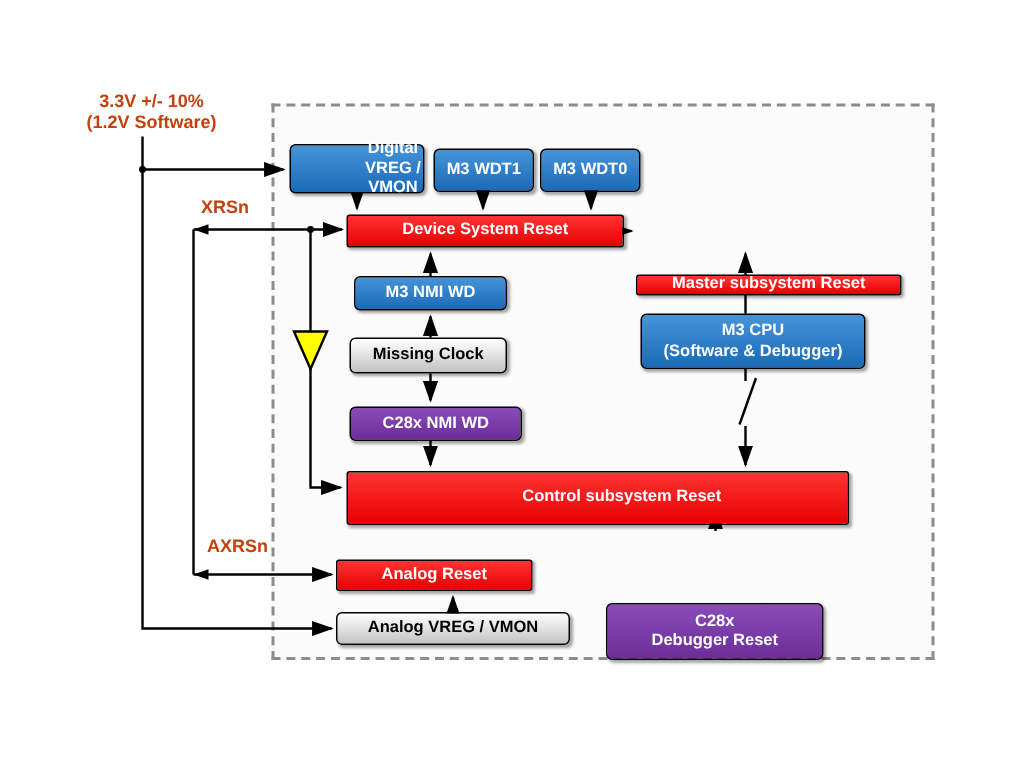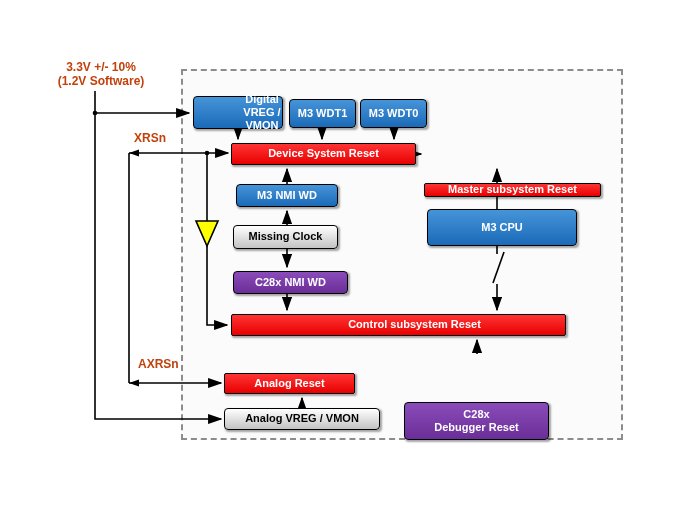--- a/index.html
+++ b/index.html
@@ -131,23 +131,24 @@
   <div class="node gray" style="left:233px;top:225px;width:105px;height:24px;">
     <span>Missing Clock</span>
   </div>
 
   <div class="node purple" style="left:233px;top:271px;width:115px;height:23px;">
     <span>C28x NMI WD</span>
   </div>
 
   <div class="node blue" style="left:427px;top:209px;width:150px;height:37px;">
     <span>M3 CPU</span>
+    <span>(Software &amp; Debugger)</span>
   </div>
 
-  <div class="node red" style="left:231px;top:314px;width:335px;height:22px;padding-left:32px;">
+  <div class="node red" style="left:231px;top:314px;width:335px;height:36px;padding-left:32px;">
     <span>Control subsystem Reset</span>
   </div>
 
   <div class="node purple" style="left:404px;top:354px;width:145px;height:38px;margin-top:48px;">
     <span>C28x</span>
     <span>Debugger Reset</span>
   </div>
 
   <div class="node red" style="left:224px;top:373px;width:131px;height:21px;">
     <span>Analog Reset</span>

